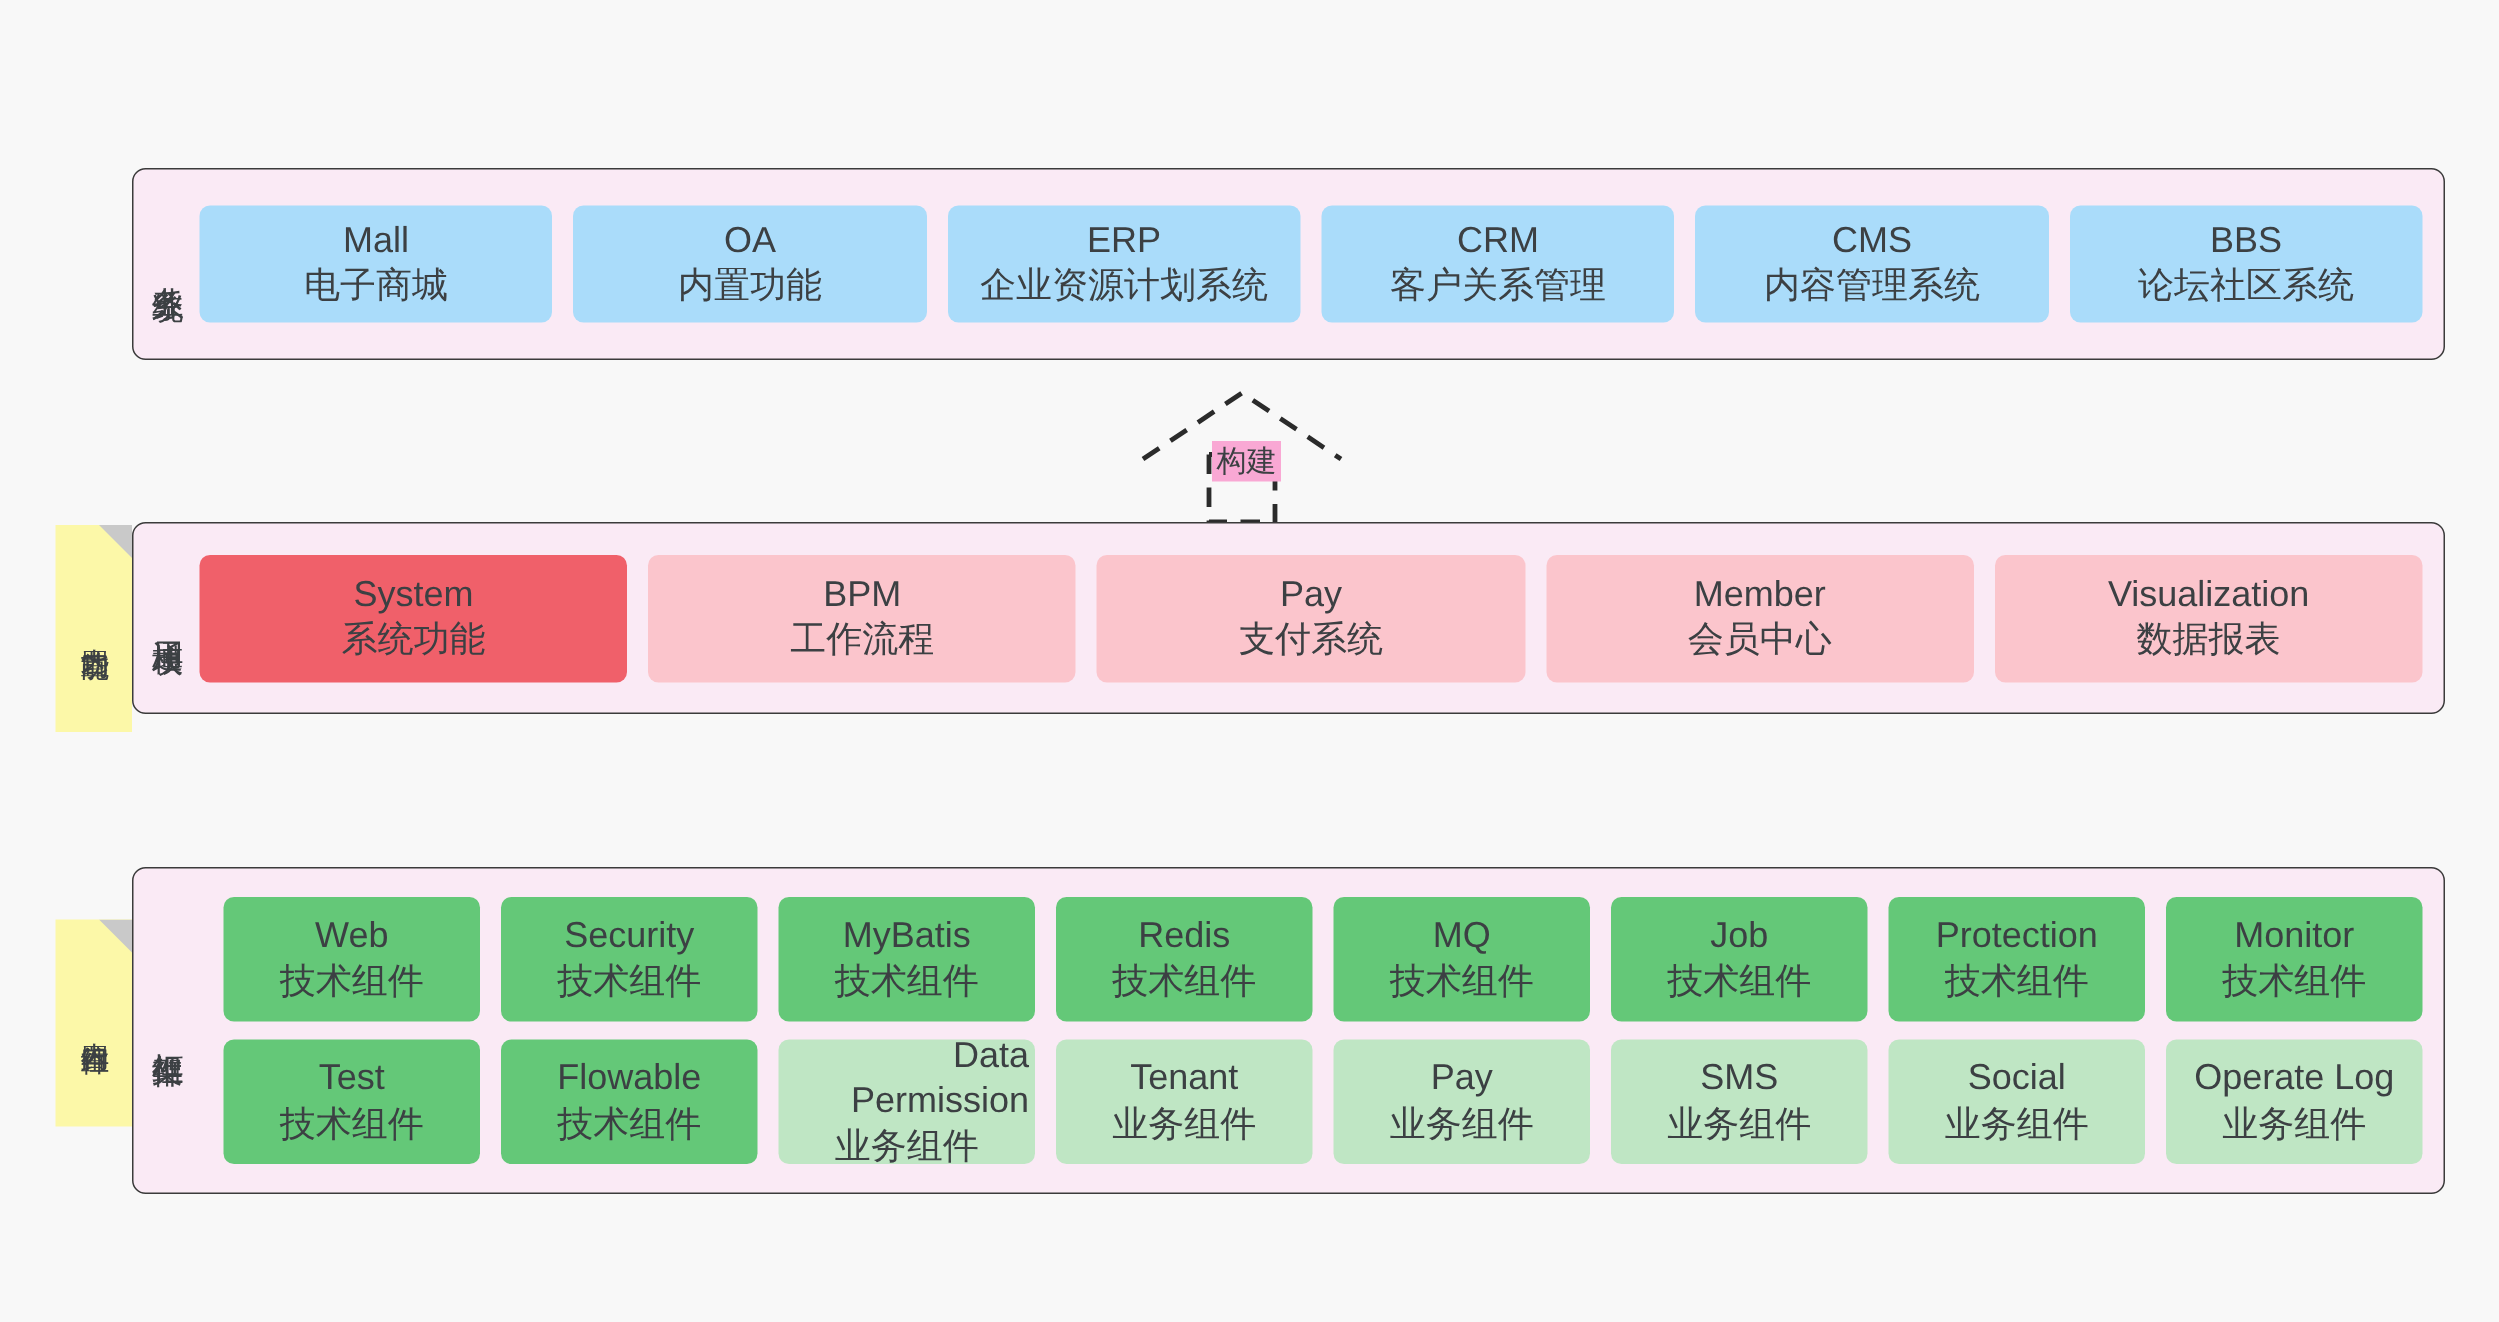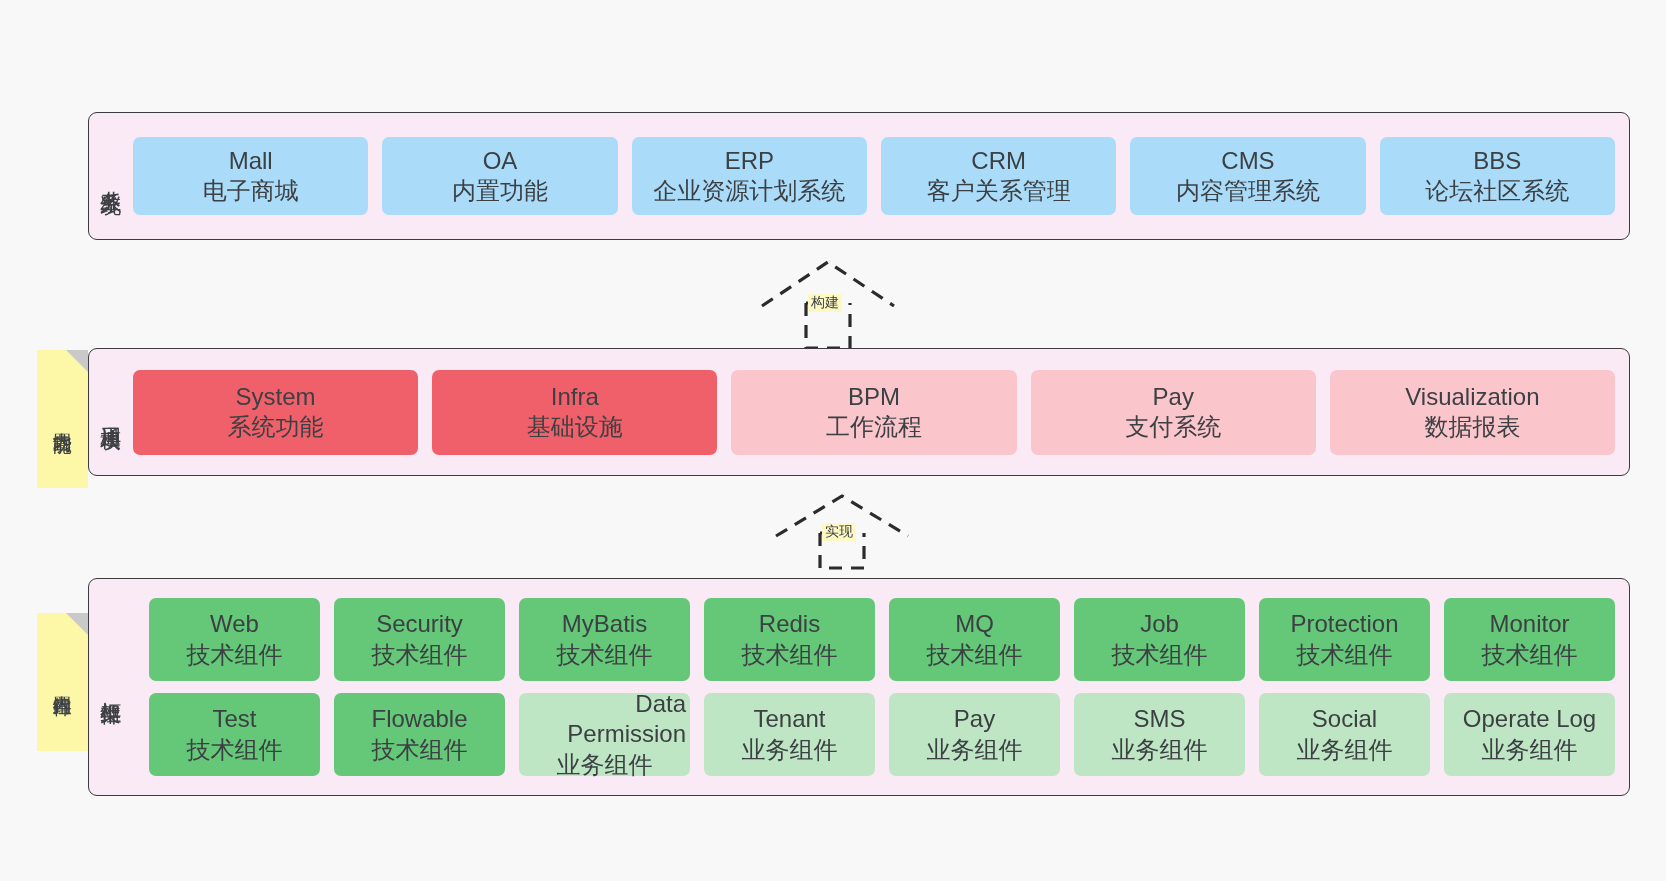--- a/index.html
+++ b/index.html
@@ -117,23 +117,23 @@
     border-left: 22px solid transparent;
   }
 
   
   .arrow-group {
     position: absolute;
   }
   .arrow-group svg { display: block; }
   .arrow-label {
     position: absolute;
-    font-size: 14px;
-    color: #3c4043;
-    background: #fef9c3;
+    font-size: 20px;
+    color: #3c4043;
+    background: #f9a8d4;
     padding: 0 3px;
     white-space: nowrap;
     user-select: none;
   }
 </style>
 </head>
 <body>
 
 <div class="canvas">
 
@@ -186,48 +186,40 @@
   </div>
 
   <div class="layer" id="layer-common" style="left:88px; top:348px; width:1542px; height:128px;">
     <div class="layer-title">通用模块</div>
     <div class="layer-body">
 
       <div class="card red">
         <span class="en">System</span>
         <span class="cn">系统功能</span>
       </div>
-      <div class="card red">
-        <span class="en">Infra</span>
-        <span class="cn">基础设施</span>
-      </div>
       <div class="card pink">
         <span class="en">BPM</span>
         <span class="cn">工作流程</span>
       </div>
       <div class="card pink">
         <span class="en">Pay</span>
         <span class="cn">支付系统</span>
       </div>
       <div class="card pink">
+        <span class="en">Member</span>
+        <span class="cn">会员中心</span>
+      </div>
+      <div class="card pink">
         <span class="en">Visualization</span>
         <span class="cn">数据报表</span>
       </div>
 
     </div>
   </div>
 
-  <div class="arrow-group" style="left:772px; top:492px; width:140px; height:78px;">
-    <svg width="140" height="78" viewBox="0 0 140 78">
-      <path d="M 4 44 L 70 4 L 136 44" fill="none" stroke="#2b2b2b" stroke-width="3.2" stroke-dasharray="13,9" stroke-linecap="butt"></path>
-      <path d="M 48 41 L 48 76 L 92 76 L 92 41" fill="none" stroke="#2b2b2b" stroke-width="3.2" stroke-dasharray="13,9" stroke-linecap="butt"></path>
-      <path d="M 48 41 L 92 41" fill="none" stroke="#2b2b2b" stroke-width="3.2" stroke-dasharray="13,9" stroke-linecap="butt"></path>
-    </svg>
-    <div class="arrow-label" style="left:50px; top:31px;">实现</div>
-  </div>
 
   <div class="note" style="left:37px; top:613px; width:51px; height:138px;">
     <span class="fold"></span>
     <span>内置组件</span>
   </div>
 
   <div class="layer" id="layer-framework" style="left:88px; top:578px; width:1542px; height:218px;">
     <div class="layer-title">框架组件</div>
     <div class="layer-body two-rows">
 

